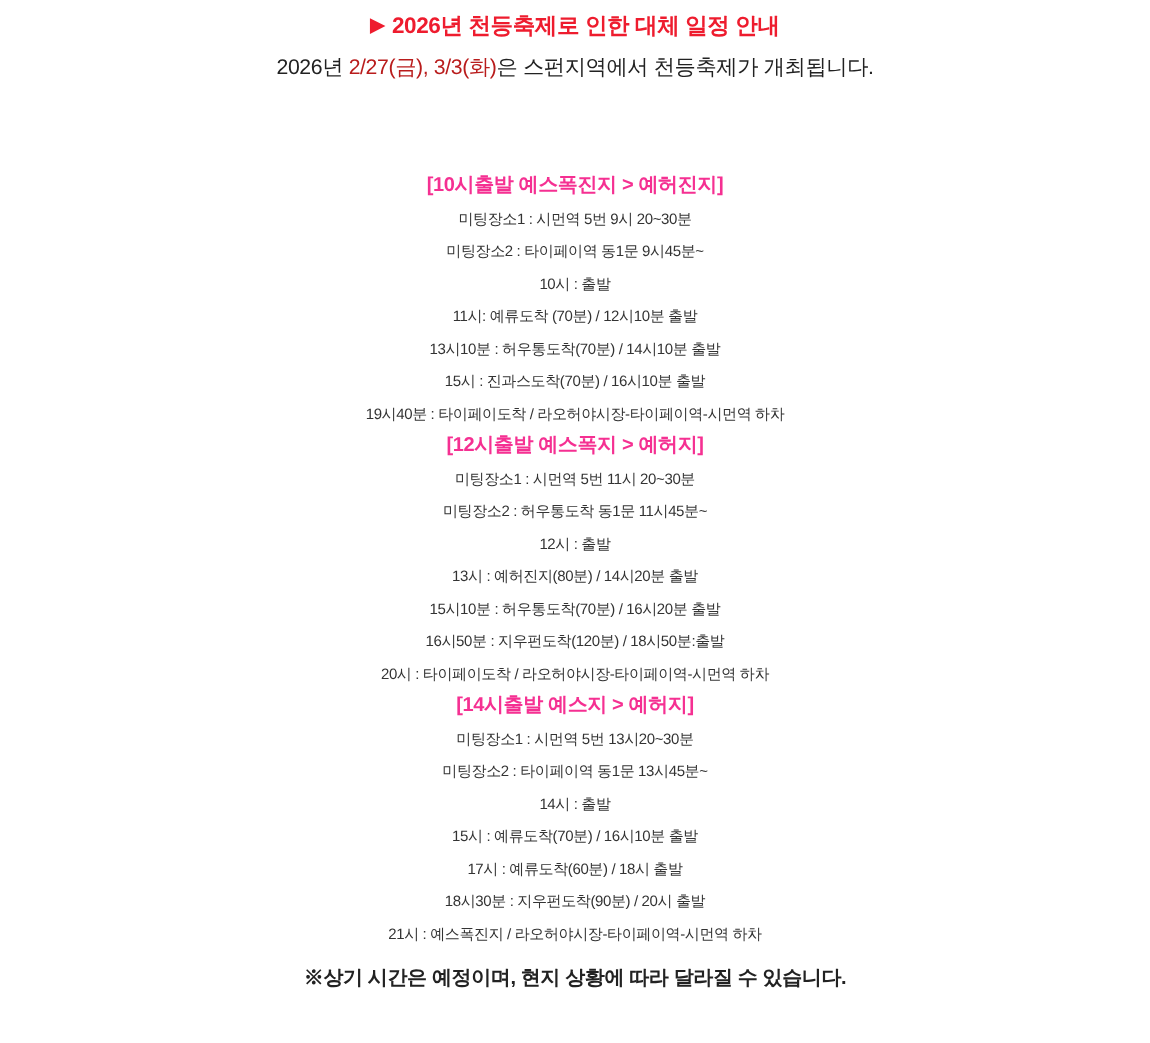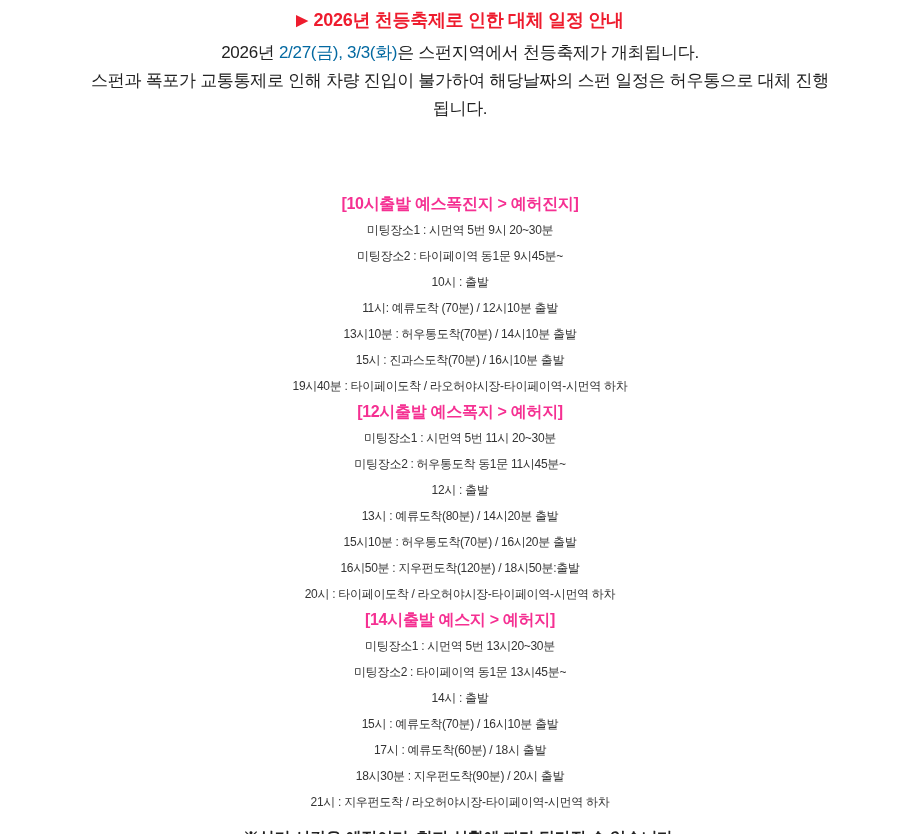--- a/index.html
+++ b/index.html
@@ -31,21 +31,21 @@
     position: relative;
     top: -1px;
   }
   .intro {
     font-size: 17px;
     color: #222222;
     line-height: 28px;
     letter-spacing: -0.3px;
   }
   .intro.first { margin-top: 6px; }
-  .red { color: #0369a1; }
+  .red { color: #b91c1c; }
   .section { }
   .section.first { margin-top: 68px; }
   .sec-header {
     font-size: 16px;
     font-weight: bold;
     color: #f53092;
     line-height: 26px;
     letter-spacing: -0.3px;
   }
   .line {
@@ -69,50 +69,49 @@
 <div class="page">
 
   <div class="title">
     <span class="bullet">▶</span><span>2026년 천등축제로 인한 대체 일정 안내</span>
   </div>
 
   <div class="intro first">
     <span>2026년 </span><span class="red">2/27(금), 3/3(화)</span><span>은 스펀지역에서 천등축제가 개최됩니다.</span>
   </div>
 
-  <div class="intro">스펀과 폭포가 교통통제로 인해 차량 진입이 불가하여 해당날짜의 스펀 일정은 허우통으로 대체 진행됩니다.</div>
 
   <section class="section first">
     <div class="sec-header">[10시출발 예스폭진지 &gt; 예허진지]</div>
     <div class="line">미팅장소1 : 시먼역 5번 9시 20~30분</div>
     <div class="line">미팅장소2 : 타이페이역 동1문 9시45분~</div>
     <div class="line">10시 : 출발</div>
     <div class="line">11시: 예류도착 (70분) / 12시10분 출발</div>
     <div class="line">13시10분 : 허우통도착(70분) / 14시10분 출발</div>
     <div class="line">15시 : 진과스도착(70분) / 16시10분 출발</div>
     <div class="line">19시40분 : 타이페이도착 / 라오허야시장-타이페이역-시먼역 하차</div>
   </section>
 
   <section class="section">
     <div class="sec-header">[12시출발 예스폭지 &gt; 예허지]</div>
     <div class="line">미팅장소1 : 시먼역 5번 11시 20~30분</div>
     <div class="line">미팅장소2 : 허우통도착 동1문 11시45분~</div>
     <div class="line">12시 : 출발</div>
-    <div class="line">13시 : 예류도착(80분) / 14시20분 출발</div>
+    <div class="line">13시 : 예허진지(80분) / 14시20분 출발</div>
     <div class="line">15시10분 : 허우통도착(70분) / 16시20분 출발</div>
     <div class="line">16시50분 : 지우펀도착(120분) / 18시50분:출발</div>
     <div class="line">20시 : 타이페이도착 / 라오허야시장-타이페이역-시먼역 하차</div>
   </section>
 
   <section class="section">
     <div class="sec-header">[14시출발 예스지 &gt; 예허지]</div>
     <div class="line">미팅장소1 : 시먼역 5번 13시20~30분</div>
     <div class="line">미팅장소2 : 타이페이역 동1문 13시45분~</div>
     <div class="line">14시 : 출발</div>
     <div class="line">15시 : 예류도착(70분) / 16시10분 출발</div>
     <div class="line">17시 : 예류도착(60분) / 18시 출발</div>
     <div class="line">18시30분 : 지우펀도착(90분) / 20시 출발</div>
-    <div class="line">21시 : 지우펀도착 / 라오허야시장-타이페이역-시먼역 하차</div>
+    <div class="line">21시 : 예스폭진지 / 라오허야시장-타이페이역-시먼역 하차</div>
   </section>
 
   <div class="footer-note">※상기 시간은 예정이며, 현지 상황에 따라 달라질 수 있습니다.</div>
 
 </div>
 
 </body></html>

